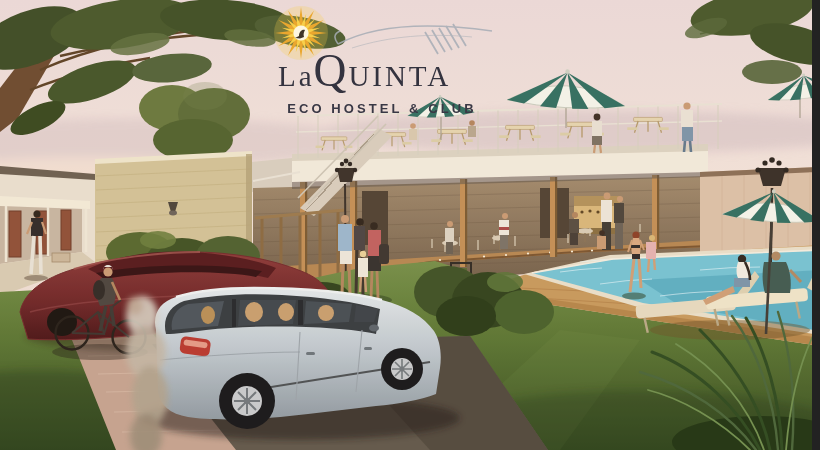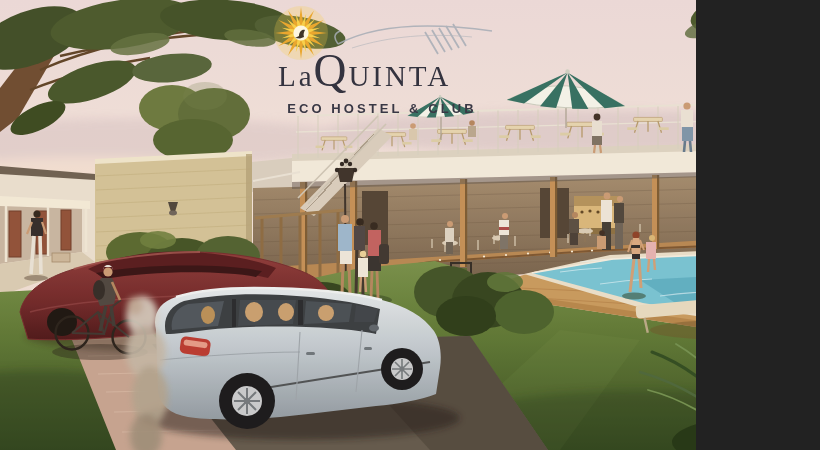--- a/index.html
+++ b/index.html
@@ -1,17 +1,17 @@
 <!DOCTYPE html>
 <html><head>
 <meta charset="utf-8">
 <title>La Quinta Eco Hostel &amp; Club</title>
 <style>
   html,body{margin:0;padding:0;background:#222;}
-  .stage{position:relative;width:696px;height:450px;overflow:hidden;
+  .stage{position:relative;width:812px;height:450px;overflow:hidden;
          font-family:"Liberation Sans",sans-serif;background:#84cc16;}
   .stage svg{display:block;}
   #scene{position:absolute;left:0;top:0;}
   
   .logo{position:absolute;left:270px;top:8px;width:230px;height:100px;}
   .logo .sun{position:absolute;left:-1px;top:-7px;}
   .logo .swoosh{position:absolute;left:60px;top:6px;}
   .brand{position:absolute;left:8px;top:44px;display:flex;align-items:baseline;
          font-family:"Liberation Serif",serif;color:#34333f;
          letter-spacing:3px;white-space:nowrap;transform:scaleX(.97);transform-origin:left;}

